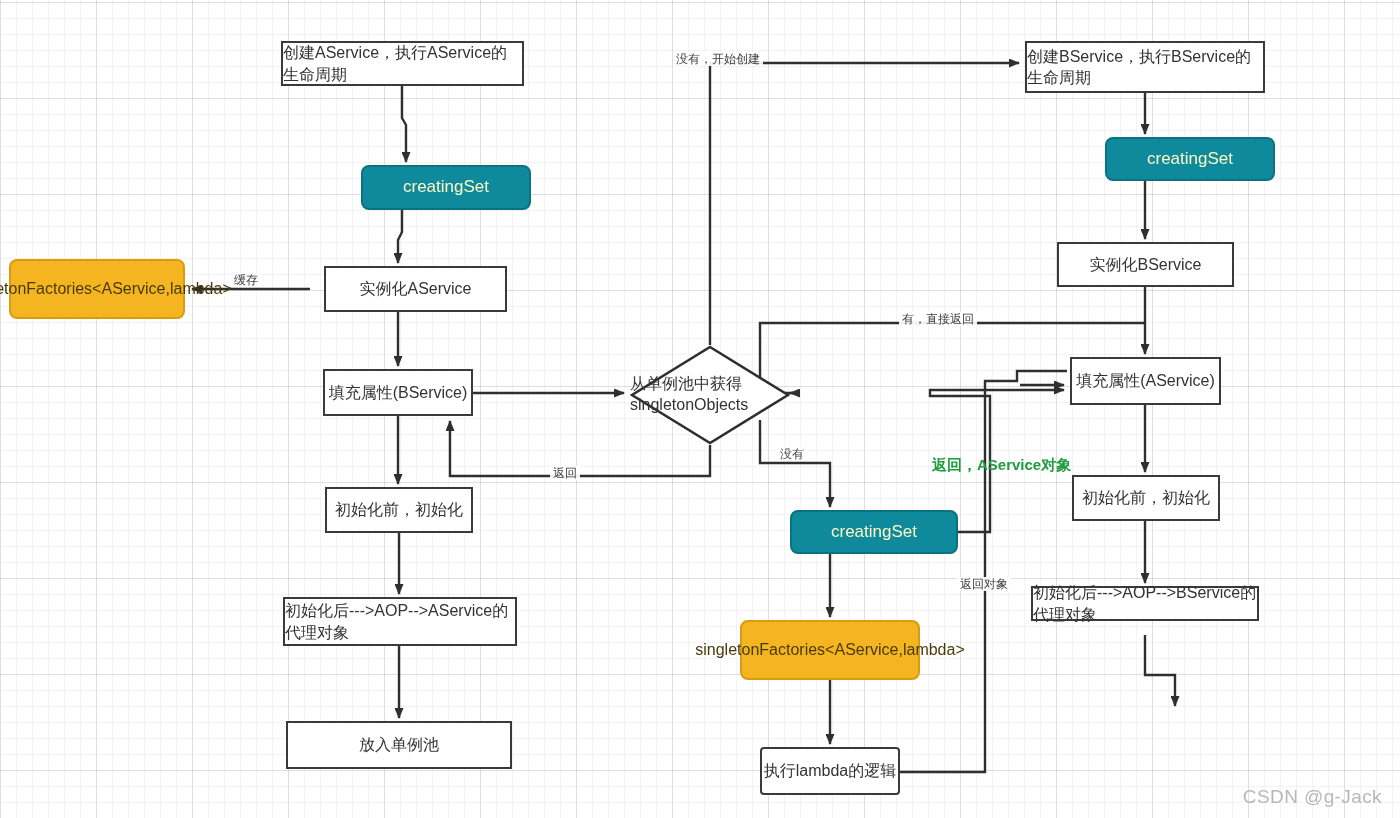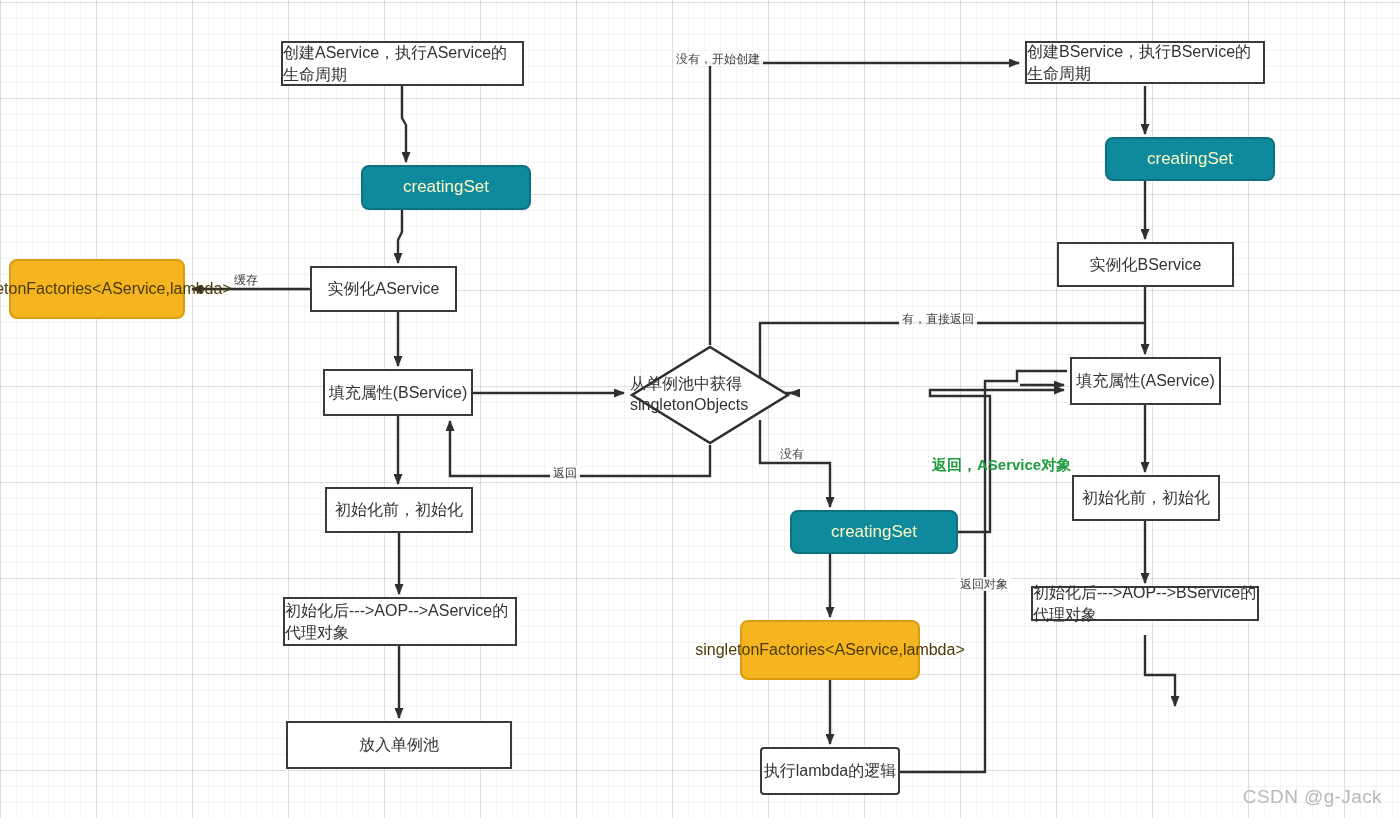--- a/index.html
+++ b/index.html
@@ -163,21 +163,21 @@
   </svg>
 
   <div class="node node-proc" style="left:281px; top:41px; width:243px; height:45px;">
     <span>创建AService，执行AService的生命周期</span>
   </div>
 
   <div class="node node-teal" style="left:317px; top:165px; width:170px; height:45px;">
     <span>creatingSet</span>
   </div>
 
-  <div class="node node-proc" style="left:310px; top:266px; width:147px; height:46px;">
+  <div class="node node-proc" style="left:324px; top:266px; width:183px; height:46px;">
     <span>实例化AService</span>
   </div>
 
   <div class="node node-orange" style="left:9px; top:259px; width:176px; height:60px;">
     <span>singletonFactories&lt;AService,lambda&gt;</span>
   </div>
 
   <div class="node node-proc" style="left:323px; top:369px; width:150px; height:47px;">
     <span>填充属性(BService)</span>
   </div>
@@ -206,21 +206,21 @@
   </div>
 
   <div class="node node-orange" style="left:740px; top:620px; width:180px; height:60px;">
     <span>singletonFactories&lt;AService,lambda&gt;</span>
   </div>
 
   <div class="node node-proc" style="left:760px; top:747px; width:140px; height:48px; border-radius:4px;">
     <span>执行lambda的逻辑</span>
   </div>
 
-  <div class="node node-proc" style="left:1025px; top:41px; width:240px; height:43px;">
+  <div class="node node-proc" style="left:1025px; top:41px; width:240px; height:52px;">
     <span>创建BService，执行BService的生命周期</span>
   </div>
 
   <div class="node node-teal" style="left:1061px; top:137px; width:170px; height:44px;">
     <span>creatingSet</span>
   </div>
 
   <div class="node node-proc" style="left:1057px; top:242px; width:177px; height:45px;">
     <span>实例化BService</span>
   </div>

